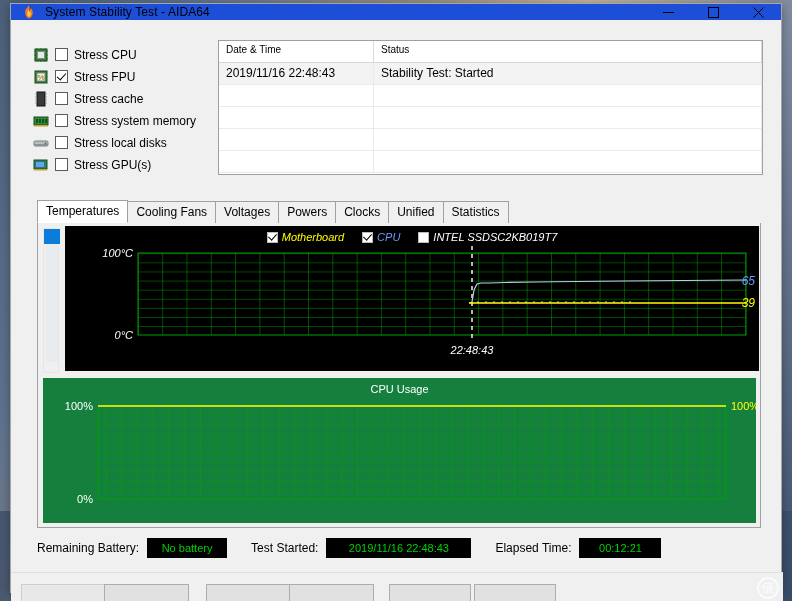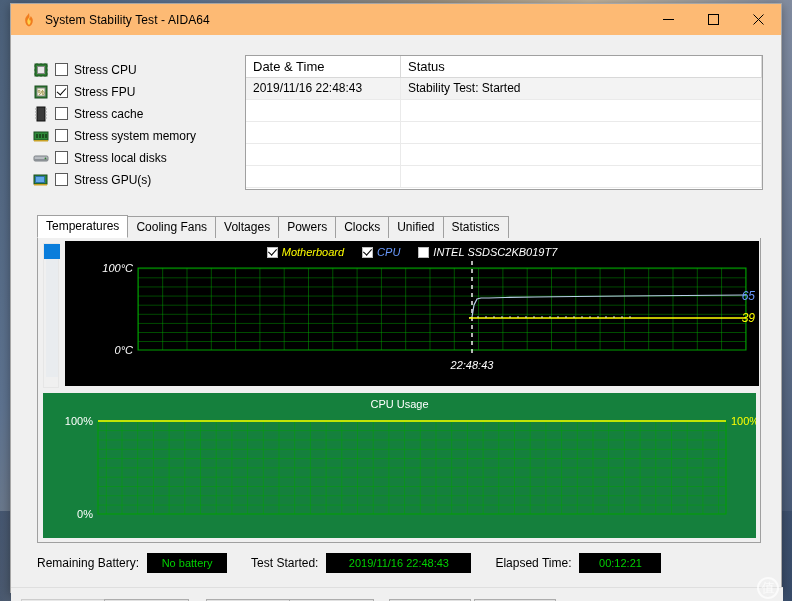--- a/index.html
+++ b/index.html
@@ -29,21 +29,21 @@
   #window {
     position: absolute;
     left: 10px; top: 3px;
     width: 772px; height: 590px;
     background: #f0f0f0;
     border: 1px solid #a6a6a6;
     display: flex; flex-direction: column;
     box-shadow: 0 2px 10px rgba(0,0,0,.35);
   }
   #titlebar {
-    height: 31px; background: #fdba74;
+    height: 16px; background: #1d4ed8;
     display: flex; align-items: center;
     flex: none;
   }
   #app-icon {
     width: 16px; height: 16px; margin-left: 10px; margin-right: 8px;
     position: relative; flex: none;
   }
   #app-icon svg { display: block; }
   #title-text {
     font-size: 12px; color: #000; letter-spacing: .1px;
@@ -61,21 +61,20 @@
   #client {
     flex: 1; position: relative; background: #f0f0f0;
     padding: 0;
   }
 
   
   #toppanel {
     position: absolute; left: 22px; top: 20px;
     width: 730px; height: 135px;
     display: flex;
-    gap: 27px;
   }
   #stresslist {
     width: 165px; padding-top: 4px;
   }
   .stress-row {
     display: flex; align-items: center;
     height: 21px; margin-bottom: 1px;
   }
   .stress-icon { width: 16px; height: 16px; margin-right: 6px; flex: none; }
   .stress-icon svg { display: block; }
@@ -97,21 +96,21 @@
   #logtable {
     flex: 1; margin-left: 20px;
     border: 1px solid #a0a0a0;
     background: #fff;
     display: flex; flex-direction: column;
     font-size: 12px;
     overflow: hidden;
   }
   #logheader { display: flex; height: 22px; background: #fff; border-bottom: 1px solid #d8d8d8; }
   .lh-cell {
-    padding: 3px 0 0 7px; color: #000; font-size: 13px;
+    padding: 3px 0 0 7px; color: #000; font-size: 10px;
     border-right: 1px solid #d8d8d8; height: 22px;
   }
   .lh-datetime { width: 155px; }
   .lh-status { flex: 1; }
   .log-row { display: flex; height: 22px; border-bottom: 1px solid #eaeaea; }
   .log-row.filled { background: #f3f3f3; }
   .lr-cell {
     padding: 3px 0 0 7px; font-size: 12px; color: #000;
     border-right: 1px solid #eaeaea; height: 22px; white-space: nowrap;
   }

